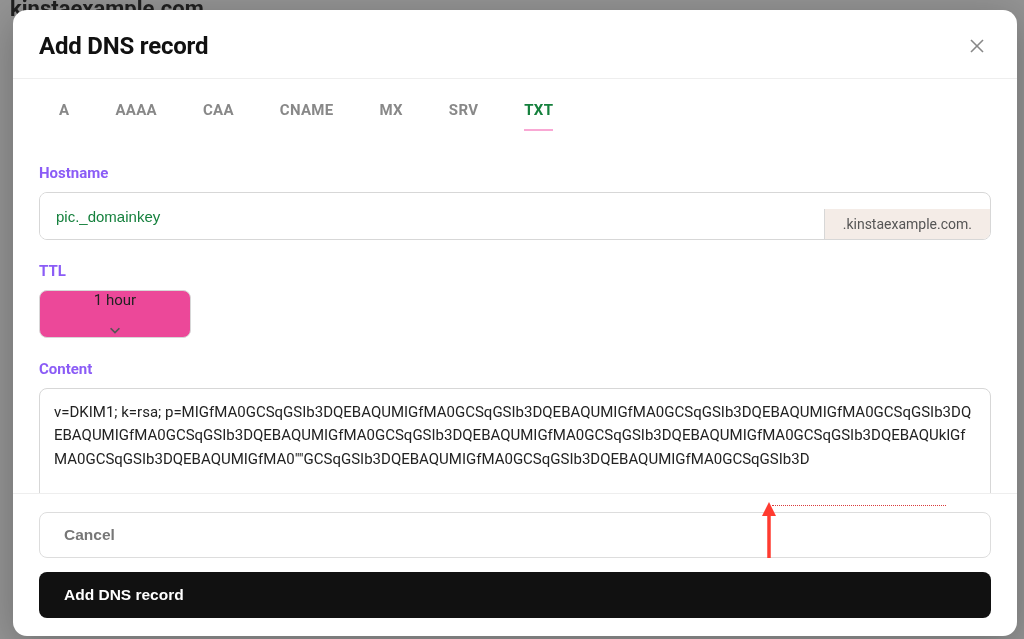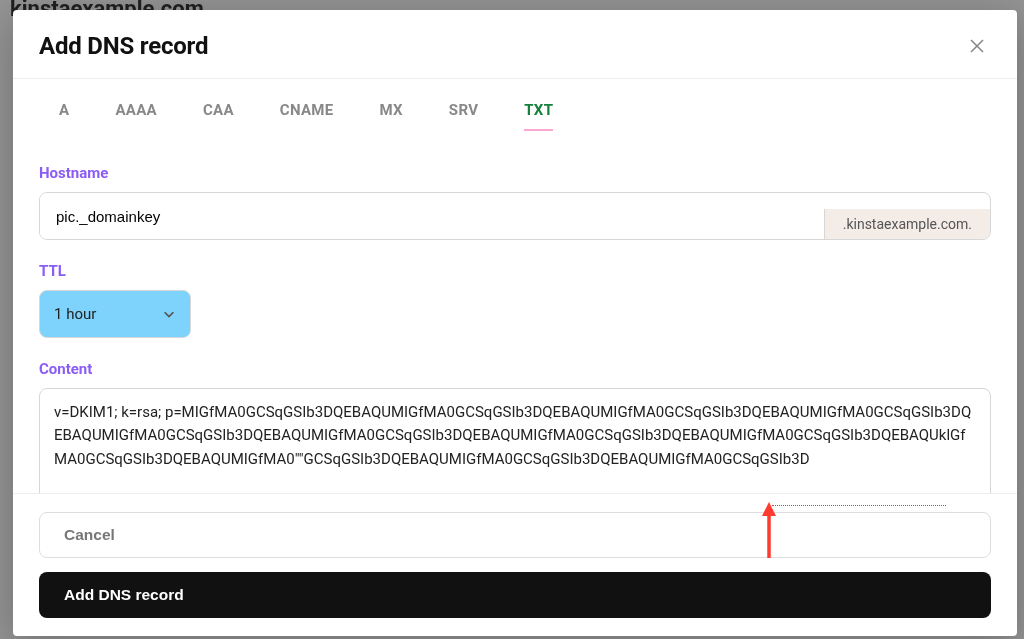--- a/index.html
+++ b/index.html
@@ -21,21 +21,21 @@
       filter: brightness(0.95);
     }
     .bg-title { font-size: 22px; font-weight: 700; color: #222; margin-top: -4px;}
     .modal {
       position: absolute;
       top: 10px;
       left: 13px;
       right: 7px;
       bottom: 3px;
       background: #fff;
-      border-radius: 4px;
+      border-radius: 14px;
       box-shadow: 0 8px 40px rgba(0,0,0,0.25);
       display: flex;
       flex-direction: column;
       overflow: hidden;
     }
     .modal-header {
       padding: 22px 26px 18px 26px;
       border-bottom: 1px solid #eee;
       display: flex;
       align-items: center;
@@ -92,21 +92,21 @@
       border-radius: 8px;
       overflow: hidden;
       height: 48px;
     }
     .hostname-input {
       flex: 1;
       padding: 0 16px;
       font-size: 15px;
       border: none;
       outline: none;
-      color: #000000;
+      color: #15803d;
     }
     .hostname-suffix {
       background: #f4ece7;
       border-left: 1px solid #d7d7d7;
       display: flex;
       align-items: center;
       padding: 0 18px;
       font-size: 14px;
       color: #555;
       white-space: nowrap;
@@ -117,21 +117,22 @@
       height: 48px;
       border: 1px solid #d7d7d7;
       border-radius: 8px;
       display: flex;
       align-items: center;
       justify-content: space-between;
       padding: 0 14px;
       font-size: 15px;
       color: #222;
       cursor: pointer;
-      background: #7dd3fc;
+      background: #ec4899;
+      flex-direction: column;
     }
     .ttl-select svg { width: 14px; height: 14px; stroke: #555; stroke-width: 2; fill: none; }
     .content-textarea {
       width: 100%;
       height: 114px;
       border: 1px solid #d7d7d7;
       border-radius: 8px;
       padding: 12px 14px;
       font-size: 15px;
       line-height: 1.55;

